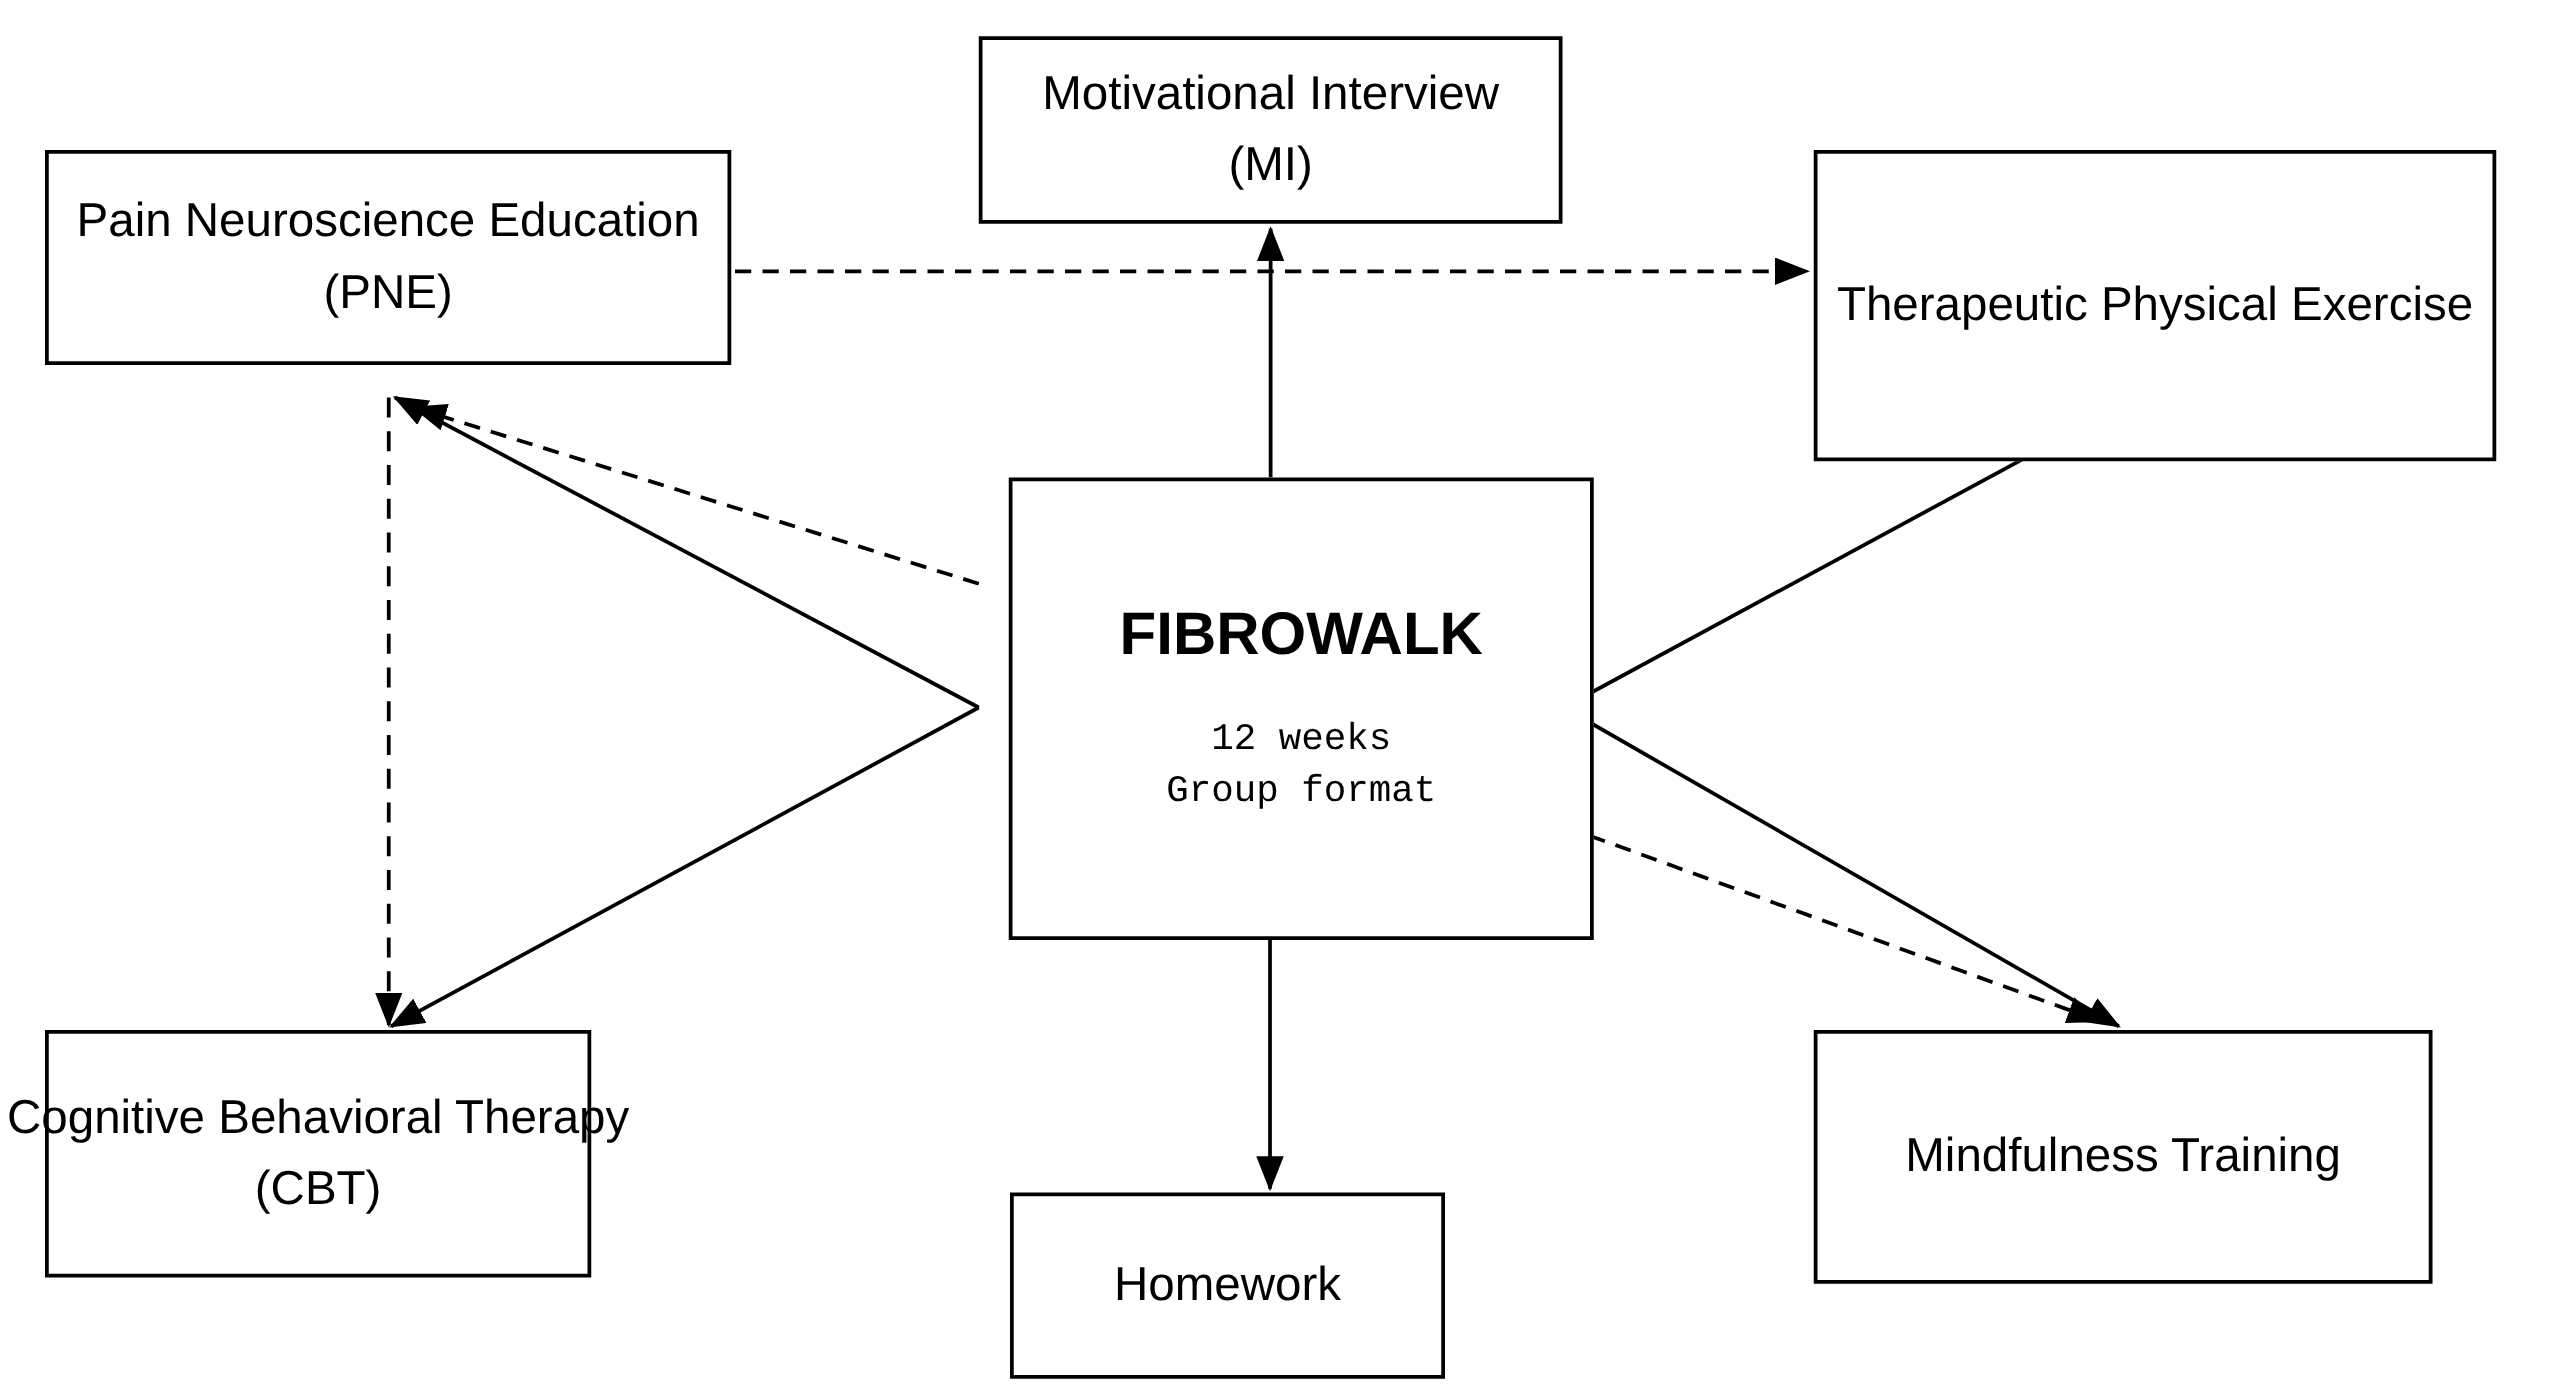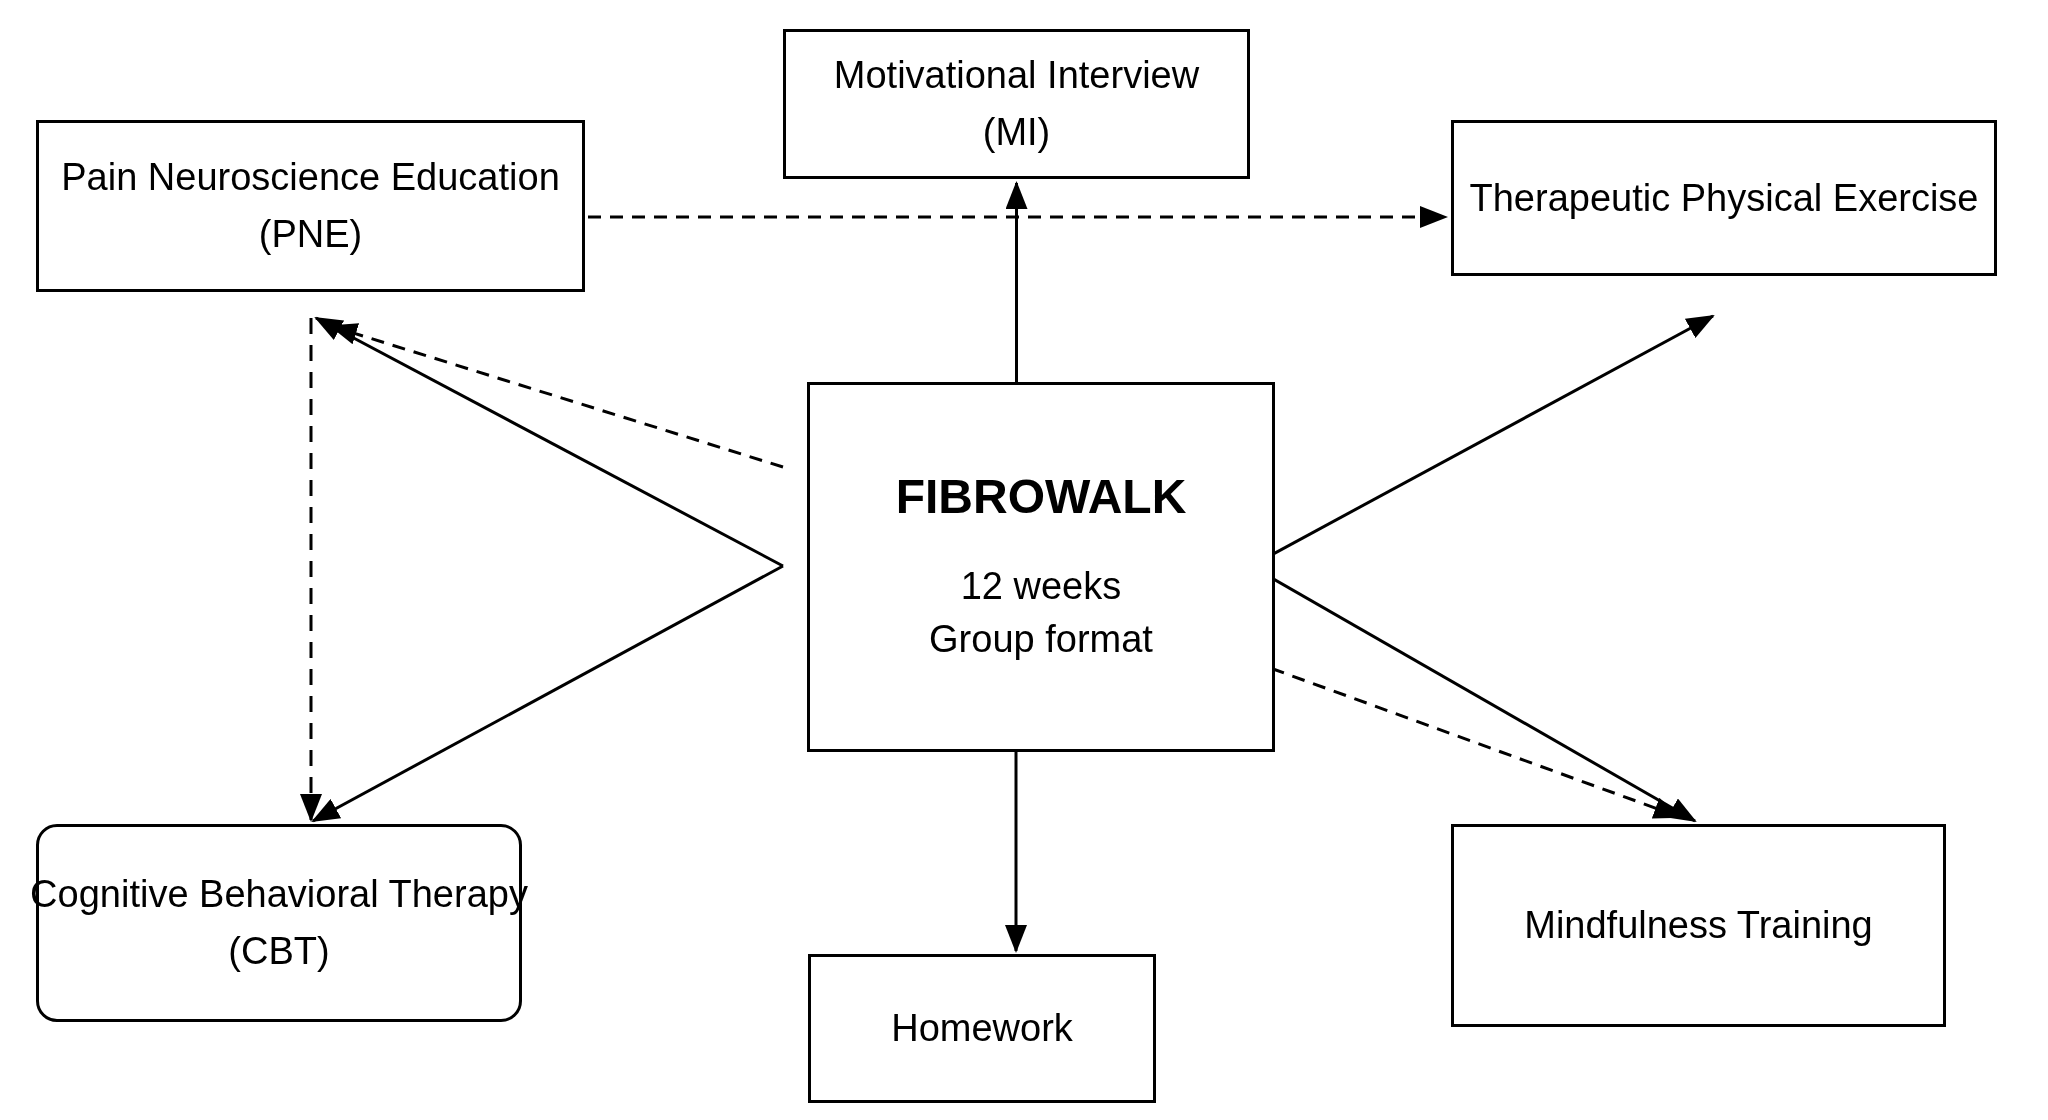--- a/index.html
+++ b/index.html
@@ -41,30 +41,31 @@
     white-space: nowrap;
   }
   .node .fw-title {
     font-size: 48px;
     font-weight: bold;
     line-height: 1.2;
     margin-bottom: 34px;
     white-space: nowrap;
   }
   .node .fw-sub {
-    font-size: 38px;
+    font-size: 30px;
     line-height: 1.4;
     white-space: nowrap;
+    font-family: Liberation Mono, monospace;
   }
   
   #node-pne         { left: 36px;   top: 120px; width: 549px; height: 172px; }
   #node-mi          { left: 783px;  top: 29px;  width: 467px; height: 150px; }
-  #node-tpe         { left: 1451px; top: 120px; width: 546px; height: 156px; text-align: center; }
+  #node-tpe         { left: 1451px; top: 120px; width: 546px; height: 249px; text-align: center; }
   #node-fibrowalk   { left: 783px;  top: 382px; width: 468px; height: 370px; margin-left: 24px; }
-  #node-cbt         { left: 36px;   top: 824px; width: 486px; height: 198px; border-radius: 21px; }
+  #node-cbt         { left: 36px;   top: 824px; width: 437px; height: 198px; }
   #node-homework    { left: 808px;  top: 954px; width: 348px; height: 149px; }
   #node-mindfulness { left: 1451px; top: 824px; width: 495px; height: 203px; }
 </style>
 </head>
 <body>
 
 <div class="diagram">
 
   <svg class="connector-layer" viewBox="0 0 2048 1120" xmlns="http://www.w3.org/2000/svg">
     <defs>

